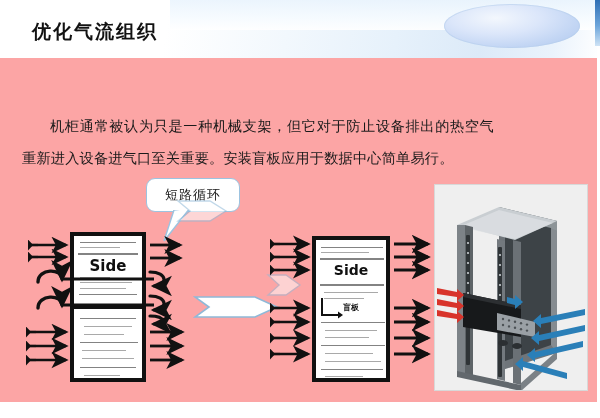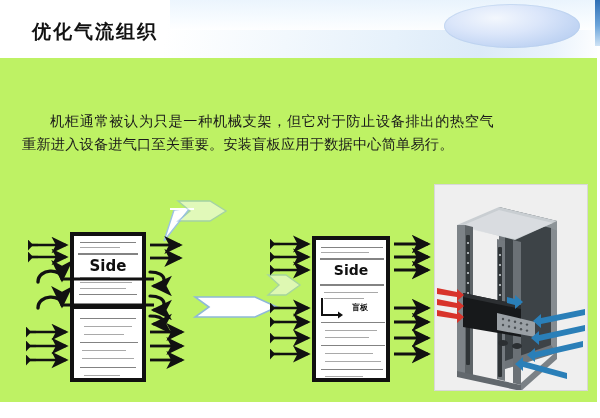--- a/index.html
+++ b/index.html
@@ -6,21 +6,21 @@
   body{
     width:600px;height:418px;
     background:#ffffff;
     font-family:"DejaVu Sans","Liberation Sans",sans-serif;
     overflow:hidden;
     position:relative;
   }
   .slide{
     position:absolute;inset:0;
     width:600px;height:402px;
-    background:#bef264;
+    background:#fca5a5;
     overflow:hidden;
   }
 
   
   .header-band{
     position:absolute;left:0;top:0;width:600px;height:58px;
     background:linear-gradient(100deg,#ffffff 0%,#ffffff 28%,#f2f8fd 48%,#e6f1fb 66%,#dceaf8 80%,#eaf3fc 92%,#ffffff 100%);
   }
   .header-band2{
     position:absolute;left:170px;top:0px;width:430px;height:30px;
@@ -55,21 +55,21 @@
     letter-spacing:8px;text-indent:8px;
   }
 
   
   .sec-heading{
     position:absolute;left:24px;top:78px;
     font-size:17px;color:#1a1a1a;letter-spacing:1px;white-space:nowrap;
   }
   .body-para{
     position:absolute;left:22px;top:110px;width:472px;
-    font-size:14.2px;line-height:23px;color:#1a1a1a;
+    font-size:14.2px;line-height:32px;color:#1a1a1a;
     text-indent:28px;text-align:justify;
     letter-spacing:.2px;
   }
 
   
   .callout{
     position:absolute;left:146px;top:178px;width:92px;height:32px;
     border:1.4px solid #9cc3e0;border-radius:9px;background:#ffffff;
     display:flex;align-items:center;justify-content:center;
   }
@@ -121,20 +121,23 @@
   <div class="header-band2"></div>
   <div class="edge-right"></div>
   <div class="edge-right-low"></div>
 
   <div class="page-title">优化气流组织</div>
 
   <div class="badge"></div>
 
   <div class="body-para">机柜通常被认为只是一种机械支架，但它对于防止设备排出的热空气重新进入设备进气口至关重要。安装盲板应用于数据中心简单易行。</div>
 
+  <div class="callout">
+    <span class="callout-label">短路循环</span>
+  </div>
   <svg class="callout-tail" viewBox="0 0 42 34">
     <path d="M30 0 L4 33 L14 2 Z" fill="#ffffff" stroke="#9cc3e0" stroke-width="1.4"></path>
     <rect x="10" y="-4" width="24" height="6" fill="#ffffff"></rect>
   </svg>
 
   <div class="diagram" style="left:8px;top:228px;width:180px;height:158px;">
 
     <div class="rack" style="left:62px;top:4px;width:76px;height:150px;">
       <div class="rack-inner-line" style="top:70px;"></div>
 
@@ -233,21 +236,21 @@
       <div class="paper-line d" style="left:4px;width:64px;top:18px;height:2px;"></div>
       <div class="rack-label" style="top:22px;font-size:14px;">Side</div>
       <div class="paper-line d" style="left:4px;width:64px;top:44px;height:2px;"></div>
       <div class="paper-line" style="left:8px;width:54px;top:52px;"></div>
       <div class="paper-line" style="left:8px;width:40px;top:58px;"></div>
 
       <svg style="position:absolute;left:3px;top:56px;width:26px;height:24px;" viewBox="0 0 26 24">
         <path d="M3 2 L3 19 L22 19" stroke="#111" stroke-width="2" fill="none"></path>
         <path d="M19 15.6 L24 19 L19 22.4 Z" fill="#111"></path>
       </svg>
-      <div class="mb-label" style="left:26px;top:62px;margin-left:9px;">盲板</div>
+      <div class="mb-label" style="left:26px;top:62px;">盲板</div>
 
       <div class="paper-line d" style="left:5px;width:64px;top:82px;"></div>
       <div class="paper-line" style="left:9px;width:52px;top:90px;"></div>
       <div class="paper-line" style="left:9px;width:44px;top:97px;"></div>
       <div class="paper-line d" style="left:5px;width:64px;top:105px;"></div>
       <div class="paper-line" style="left:9px;width:48px;top:113px;"></div>
       <div class="paper-line" style="left:9px;width:56px;top:121px;"></div>
       <div class="paper-line d" style="left:5px;width:62px;top:129px;"></div>
       <div class="paper-line" style="left:9px;width:38px;top:136px;"></div>
     </div>

